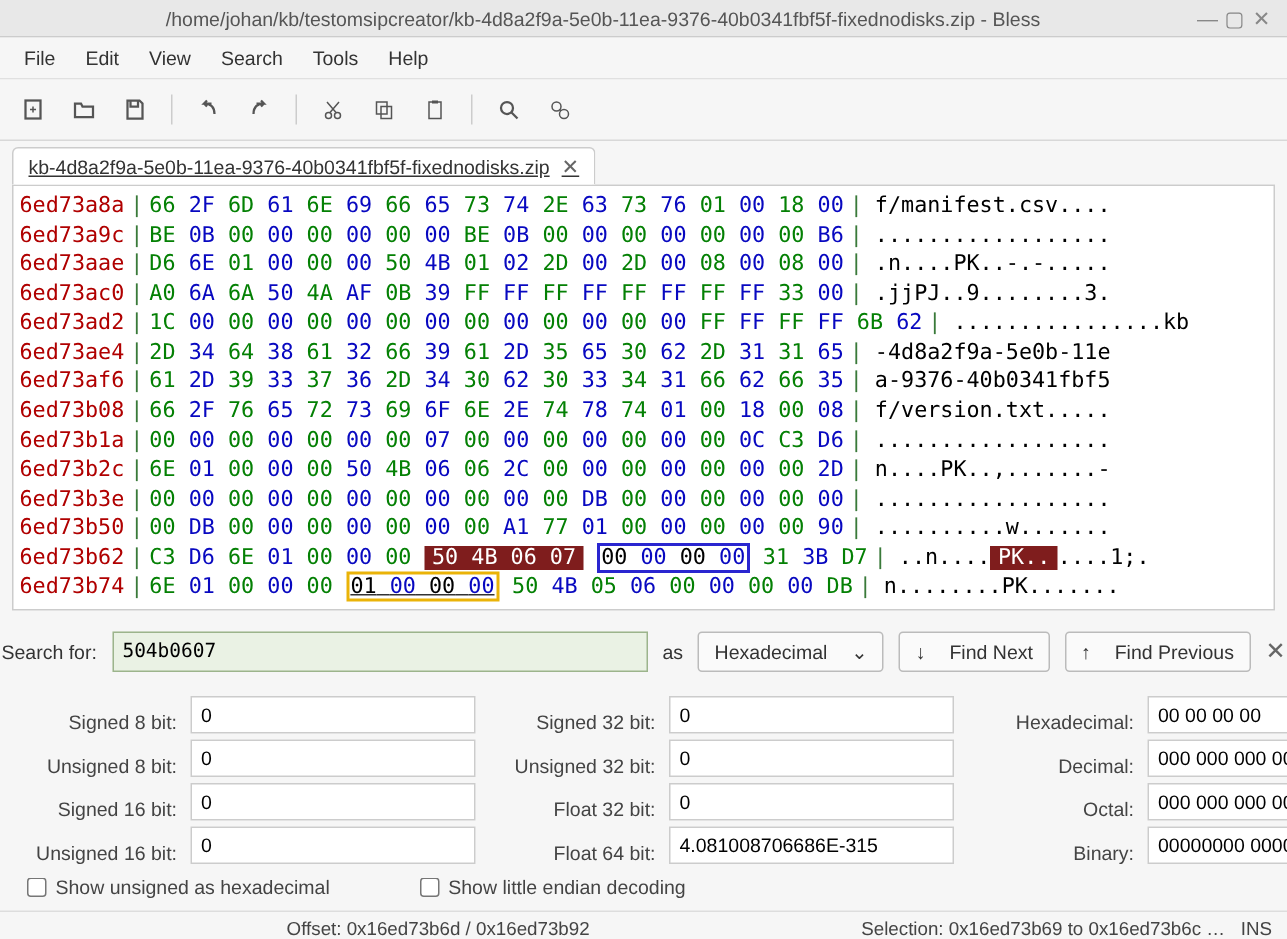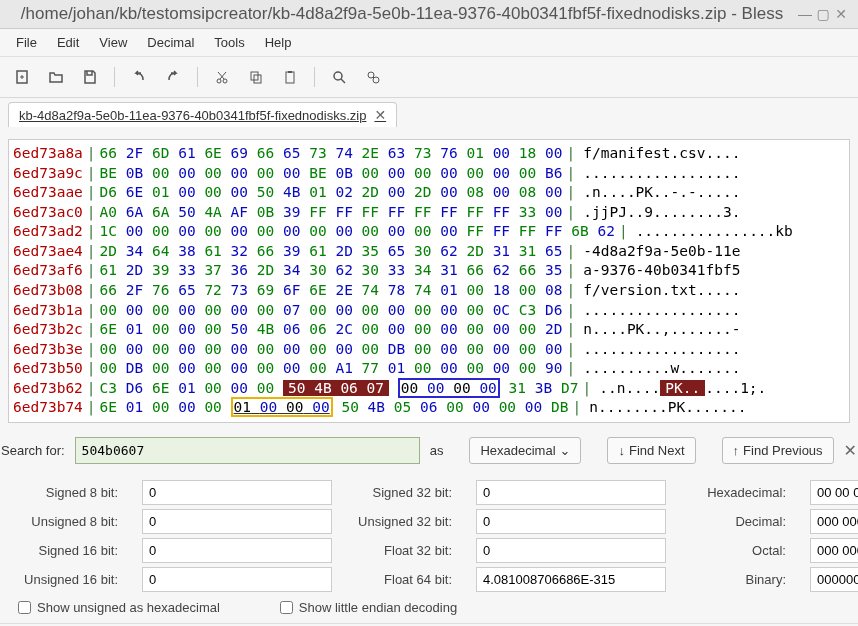--- a/index.html
+++ b/index.html
@@ -1,44 +1,44 @@
 <!DOCTYPE html>
 <html><head>
 <meta charset="utf-8">
 <style>
 * { box-sizing: border-box; margin: 0; padding: 0; }
 body { font-family: sans-serif; font-size: 13px; background: #f6f6f6; color: #333; width: 858px; height: 626px; overflow: hidden; }
 .titlebar { background: #e8e8e8; padding: 4px 8px; display: flex; align-items: center; border-bottom: 1px solid #ccc; }
-.titlebar .title { flex: 1; text-align: center; color: #555; font-size: 17px; }
+.titlebar .title { flex: 1; text-align: center; color: #555; font-size: 13px; }
 .titlebar .winbtn { width: 18px; text-align: center; color: #888; cursor: pointer; font-size: 14px; }
 .menubar { display: flex; gap: 4px; padding: 2px 8px; background: #f6f6f6; border-bottom: 1px solid #e0e0e0; }
 .menubar div { padding: 4px 8px; cursor: pointer; }
 .toolbar { display: flex; gap: 6px; padding: 6px 8px; background: #f6f6f6; border-bottom: 1px solid #d8d8d8; align-items: center; }
 .tbtn { width: 28px; height: 28px; display: flex; align-items: center; justify-content: center; cursor: pointer; color: #555; }
 .tsep { width: 1px; height: 20px; background: #ccc; margin: 0 4px; }
 .tabbar { display: flex; padding: 4px 8px 0; background: #f6f6f6; text-decoration: underline; }
 .tab { display: flex; align-items: center; padding: 4px 10px; background: #fff; border: 1px solid #ccc; border-bottom: none; border-radius: 4px 4px 0 0; gap: 8px; }
 .tab .close { cursor: pointer; color: #666; font-size: 14px; }
-.hexview { background: #fff; border: 1px solid #ccc; margin: 12px 8px 8px; padding: 4px; font-family: 'DejaVu Sans Mono', 'Courier New', monospace; font-size: 14.5px; white-space: pre; line-height: 1.35; overflow: hidden; }
+.hexview { background: #fff; border: 1px solid #ccc; margin: 0 8px 8px; padding: 4px; font-family: 'DejaVu Sans Mono', 'Courier New', monospace; font-size: 14.5px; white-space: pre; line-height: 1.35; overflow: hidden; }
 .hexrow { display: flex; }
 .addr { color: #b00000; }
 .sep { color: #3a7a3a; margin: 0 4px; }
 .hexbytes span { margin-right: 0; }
 .b-black { color: #000; }
 .b-blue { color: #0808c0; }
 .b-green { color: #048004; }
 .hl-green { background: #7f1d1d; color: #fff; padding: 0 5px; }
 .box-blue { border: 2px solid #2a26d0; padding: 0 1px; }
 .box-red { border: 2px solid #eab308; padding: 0 1px; text-decoration: underline; }
 .ascii { color: #000; margin-left: 4px; }
 .searchbar { display: flex; align-items: center; padding: 6px 1px; gap: 10px; background: #f6f6f6; }
 .searchbar input[type=text] { flex: 1; padding: 5px 6px; border: 1px solid #9cb48c; background: #eaf2e4; font-family: monospace; font-size: 13px; }
-.btn { padding: 5px 10px; border: 1px solid #bbb; background: #fafafa; cursor: pointer; display: flex; align-items: center; gap: 4px; border-radius: 3px; margin-left: 16px; }
+.btn { padding: 5px 10px; border: 1px solid #bbb; background: #fafafa; cursor: pointer; display: flex; align-items: center; gap: 16px; border-radius: 3px; }
 .inspector { display: grid; grid-template-columns: 1fr 1fr 1fr; gap: 4px 20px; padding: 10px 18px 4px; background: #f6f6f6; }
-.irow { display: flex; align-items: center; gap: 24px; }
+.irow { display: flex; align-items: flex-end; gap: 9px; }
 .irow label { text-align: right; flex: 0 0 100px; color: #444; font-size: 13px; }
 .irow input { flex: 1; padding: 4px 6px; border: 1px solid #ccc; background: #fff; font-size: 13px; min-width: 0; }
 .checks { display: flex; padding: 4px 18px 8px; gap: 60px; align-items: center; }
 .checks label { display: flex; align-items: center; gap: 6px; color: #444; }
 .statusbar { display: flex; padding: 4px 10px; background: #f6f6f6; border-top: 1px solid #ddd; font-size: 12.5px; color: #444; justify-content: space-between; }
 svg { width: 16px; height: 16px; }
 </style>
 </head>
 <body>
 
@@ -46,21 +46,21 @@
   <span class="title">/home/johan/kb/testomsipcreator/kb-4d8a2f9a-5e0b-11ea-9376-40b0341fbf5f-fixednodisks.zip - Bless</span>
   <span class="winbtn">—</span>
   <span class="winbtn">▢</span>
   <span class="winbtn">✕</span>
 </div>
 
 <div class="menubar">
   <div>File</div>
   <div>Edit</div>
   <div>View</div>
-  <div>Decimal</div>
+  <div>Search</div>
   <div>Tools</div>
   <div>Help</div>
 </div>
 
 <div class="toolbar">
   <div class="tbtn">
       <svg viewBox="0 0 16 16">
         <rect x="3" y="2" width="10" height="12" fill="none" stroke="#555" stroke-width="1.5"></rect>
         <line x1="6" y1="8" x2="10" y2="8" stroke="#555"></line>
         <line x1="8" y1="6" x2="8" y2="10" stroke="#555"></line>

